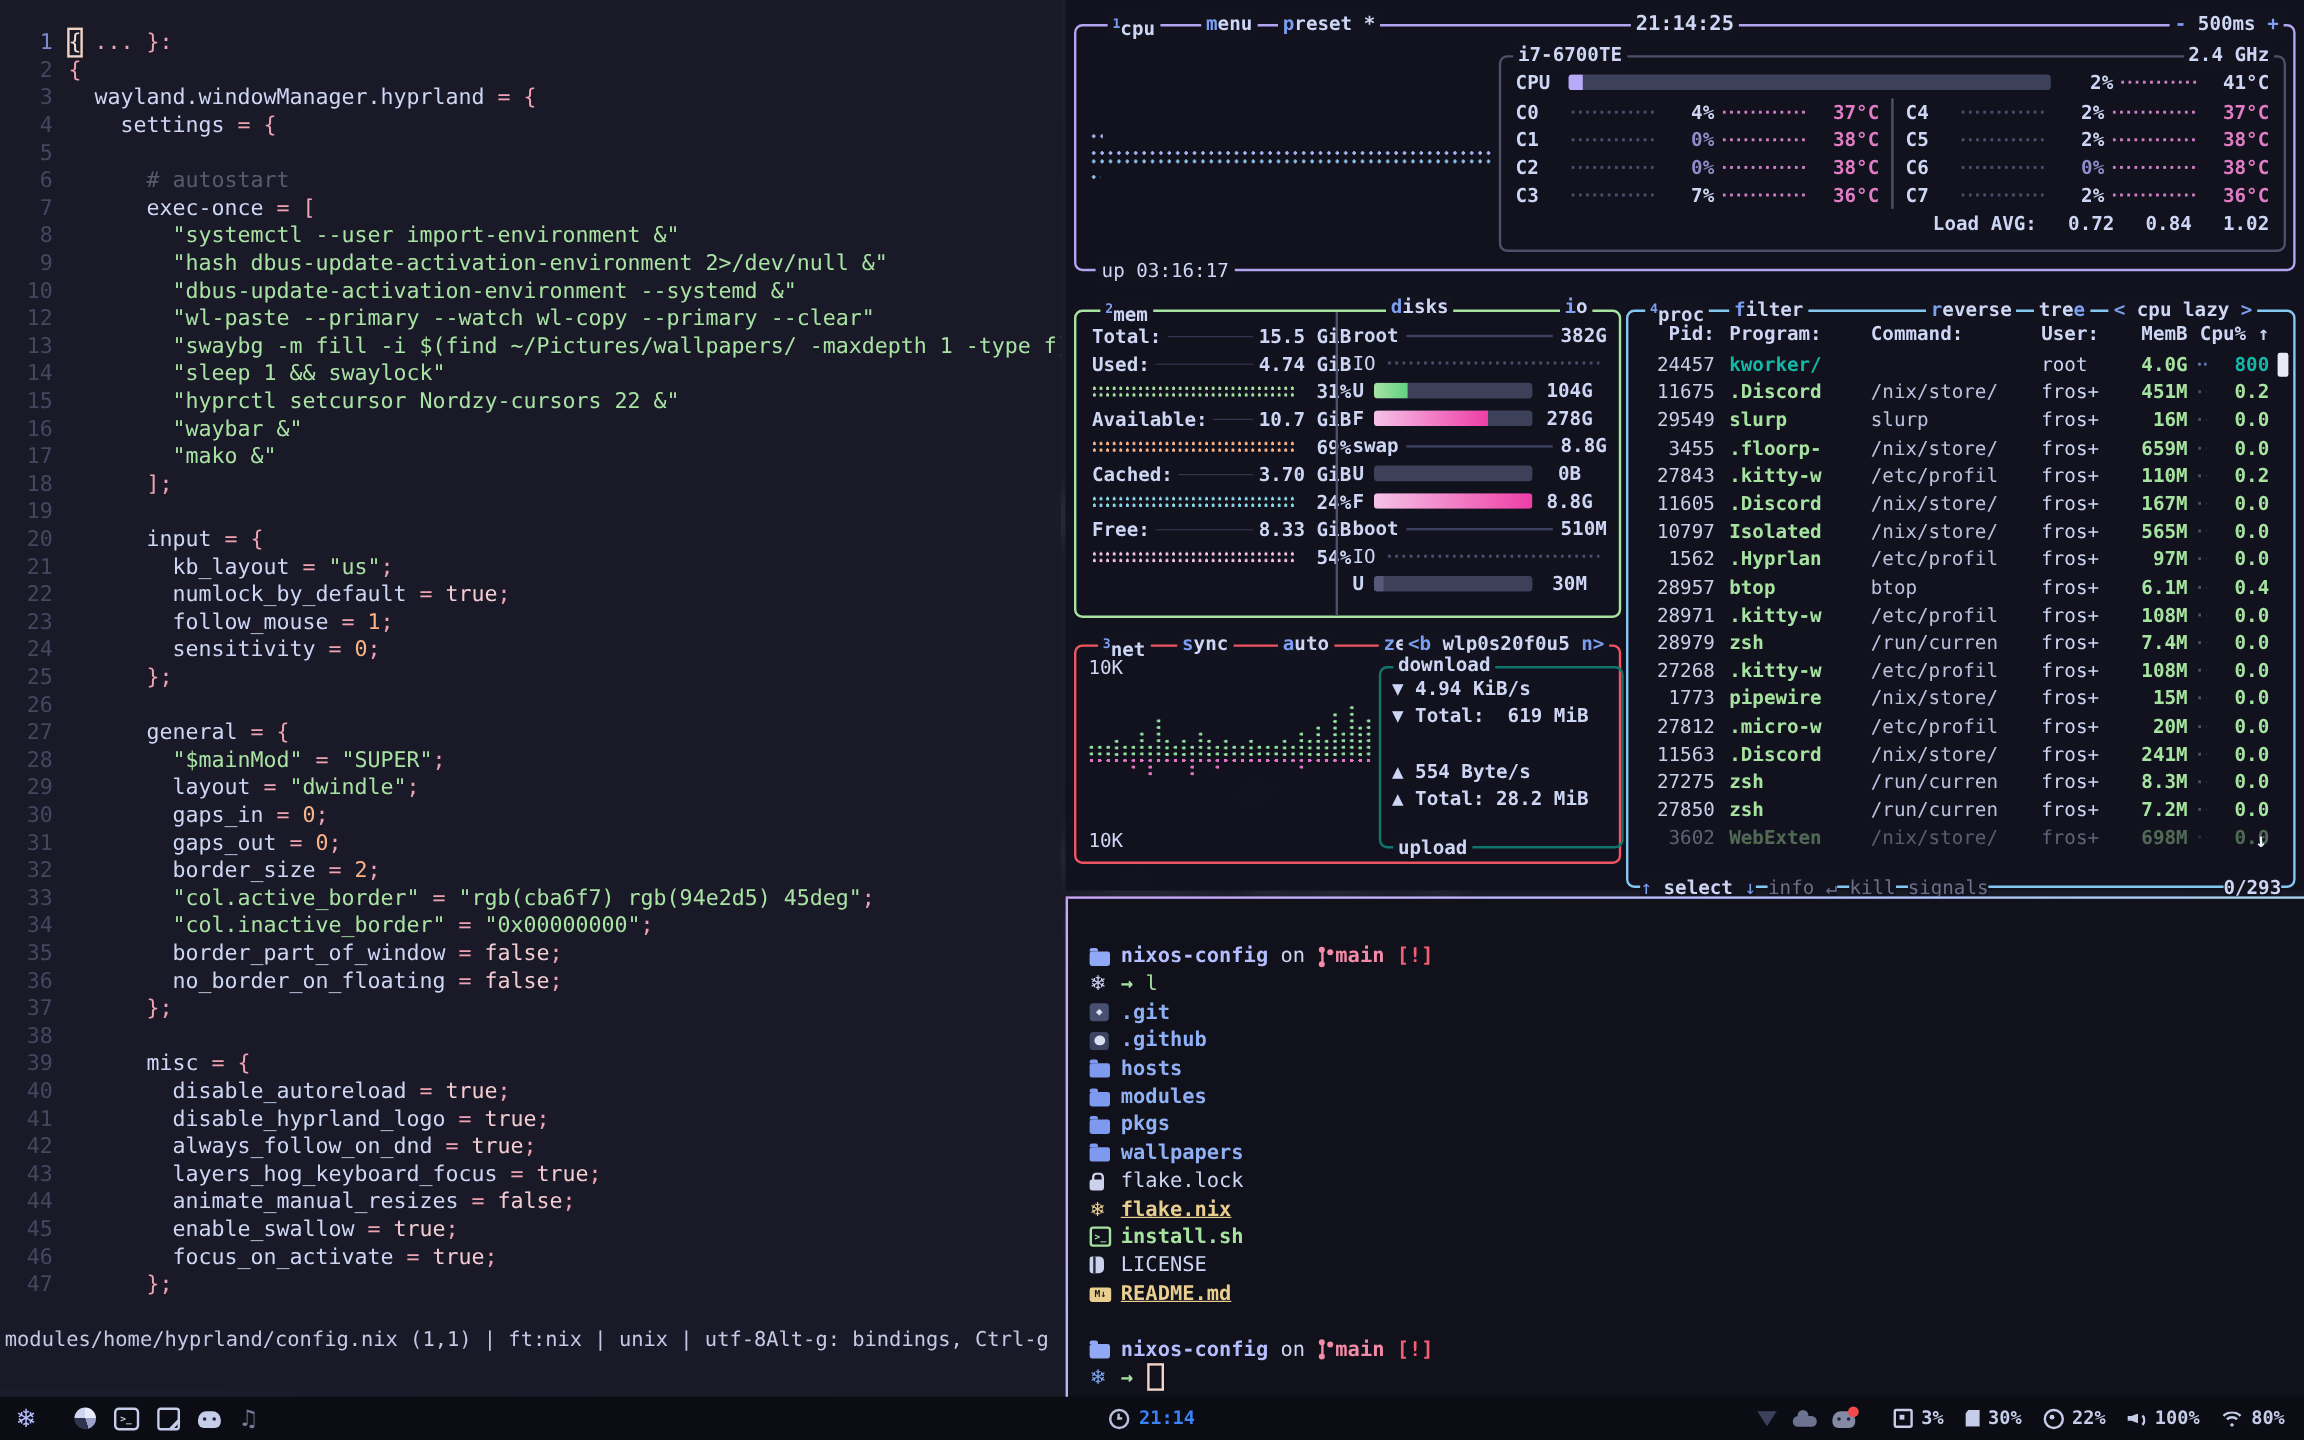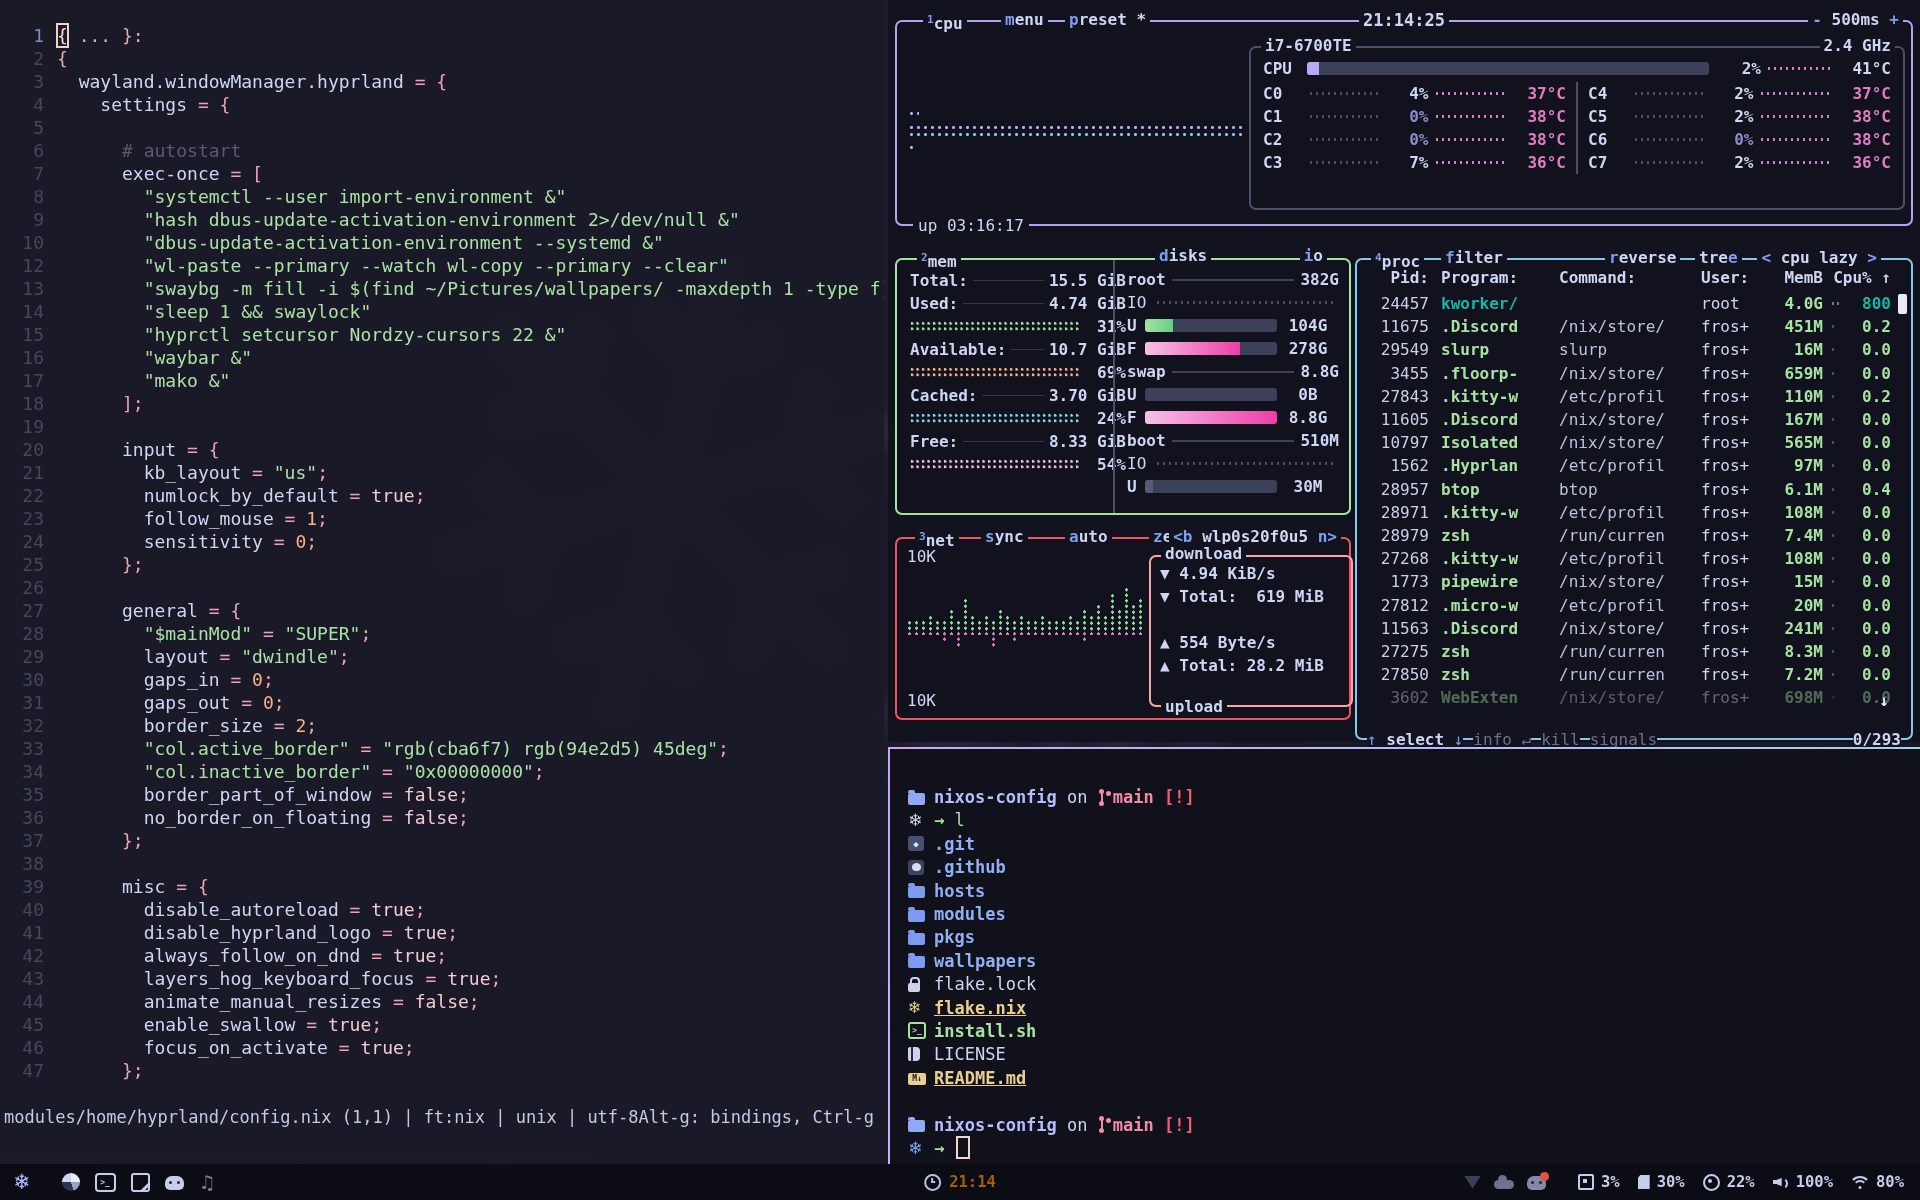--- a/index.html
+++ b/index.html
@@ -83,21 +83,21 @@
   .barrow .bv{width:62px;text-align:center;font-weight:bold;}
 
   #net-box{left:7px;top:537px;width:452px;height:179px;border-color:#ee5560;}
   .scale{position:absolute;left:10px;font-weight:normal;color:#cdd6f4;}
   #net-graph{position:absolute;left:10px;top:30px;width:238px;}
   .gcols,.pcols{display:flex;}
   .gcols{align-items:flex-end;height:62px;}
   .gcol{width:7px;background-image:radial-gradient(circle at 2.5px 2.75px,#8fdf9d 1.4px,transparent 1.6px);background-size:7px 5.5px;background-repeat:repeat-y;}
   .pcols{align-items:flex-start;height:18px;}
   .pcol{width:7px;background-image:radial-gradient(circle at 2.5px 2.75px,#e176c6 1.4px,transparent 1.6px);background-size:7px 5.5px;background-repeat:repeat-y;}
-  #net-inner{position:absolute;left:252px;top:16px;width:182px;height:138px;border:2px solid #fca5a5;border-radius:7px;padding:5px 9px;}
+  #net-inner{position:absolute;left:252px;top:16px;width:182px;height:138px;border:2px solid #0f766e;border-radius:7px;padding:5px 9px;}
   .netline{height:23px;line-height:23px;white-space:pre;font-weight:bold;}
 
   #proc-box{left:467px;top:258px;width:554px;height:478px;border-color:#84c7f1;}
   #proc-head{position:absolute;left:8px;right:20px;top:8px;display:flex;font-weight:bold;height:23px;align-items:flex-start;}
   .ph-pid{width:64px;text-align:right;} .ph-prog{width:118px;padding-left:12px;} .ph-cmd{width:142px;}
   .ph-user{width:68px;} .ph-mem{width:54px;text-align:right;} .ph-cpu{flex:1;text-align:right;}
   #proc-rows{position:absolute;left:8px;right:20px;top:32px;}
   .procrow{display:flex;height:23.2px;align-items:center;font-weight:bold;}
   .pr-pid{width:64px;text-align:right;color:#c8cfe8;font-weight:normal;}
   .pr-prog{width:118px;padding-left:12px;color:#a6e3a1;}
@@ -160,21 +160,21 @@
   .floorp-ic{width:18px;height:18px;border-radius:50%;background:conic-gradient(#e8ecfa 0 25%,#9aa2c8 25% 45%,#30344e 45% 75%,#cfd5ee 75%);}
   .kitty-ic{width:17px;height:15px;border:2px solid #c6cde9;border-radius:4px;color:#c6cde9;font-size:8px;display:flex;align-items:center;justify-content:center;}
   .kitty-ic::before{content:">_";}
   .note-ic{width:15px;height:15px;border:2px solid #c6cde9;border-radius:3px;position:relative;}
   .note-ic::before{content:"";position:absolute;right:-3px;bottom:1px;width:11px;height:2.5px;background:#c6cde9;transform:rotate(-45deg);border-radius:1px;}
   .disc-ic{width:19px;height:14px;background:#c6cde9;border-radius:7px 7px 5px 5px;position:relative;margin-top:2px;}
   .disc-ic::before{content:"";position:absolute;left:4px;top:5px;width:3px;height:3px;border-radius:50%;background:#20243a;box-shadow:8px 0 0 #20243a;}
   .disc-ic.tray{background:#848aa4;}
   .disc-ic.tray::after{content:"";position:absolute;right:-3px;top:-4px;width:9px;height:9px;border-radius:50%;background:#f04a4a;}
   .music-ic{color:#787d97;font-size:19px;font-family:"DejaVu Sans",sans-serif;}
-  #wb-center{position:absolute;left:50%;transform:translateX(-50%);display:flex;align-items:center;gap:8px;color:#a16207;}
+  #wb-center{position:absolute;left:50%;transform:translateX(-50%);display:flex;align-items:center;gap:8px;color:#3b82f6;}
   .clock-ic{width:13px;height:13px;border:2px solid #b9c1df;border-radius:50%;position:relative;}
   .clock-ic::before{content:"";position:absolute;left:5px;top:2px;width:2px;height:5px;background:#b9c1df;}
   .clock-ic::after{content:"";position:absolute;left:5px;top:5px;width:4px;height:2px;background:#b9c1df;}
   #wb-right{margin-left:auto;display:flex;align-items:center;gap:18px;padding-right:16px;}
   #wb-tray{display:flex;align-items:center;gap:13px;margin-right:14px;}
   .wifi-tri{width:17px;height:13px;background:#3c405a;clip-path:polygon(0 0,100% 0,50% 100%);}
   .cloud-ic{width:20px;height:9px;background:#6d7term290;background:#6d7290;border-radius:6px;position:relative;margin-top:4px;}
   .cloud-ic::before{content:"";position:absolute;left:4px;top:-5px;width:9px;height:9px;border-radius:50%;background:#6d7290;}
   .wb-mod{display:flex;align-items:center;gap:7px;}
   .cpu-ic{width:12px;height:12px;border:2px solid #c6cde9;border-radius:2px;position:relative;}
@@ -332,20 +332,26 @@
               </div>
               <div class="corerow">
                 <span class="nm">C7</span>
                 <span class="ldr"></span>
                 <span class="pct">2%</span>
                 <span class="ldr pink ldr2"></span>
                 <span class="temp">36°C</span>
               </div>
             </div>
         </div>
+        <div id="loadavg">
+          <span>Load AVG:</span>
+          <span>0.72</span>
+            <span>0.84</span>
+            <span>1.02</span>
+        </div>
       </div>
       <span id="uptime">up 03:16:17</span>
     </div>
 
     <div class="bx" id="mem-box">
       <span class="bxlab" style="left:20px"><span class="sup">2</span><span>mem</span></span>
       <div id="mem-left">
           <div class="memrow">
             <span class="ml">Total:</span>
             <span class="fill"></span>

